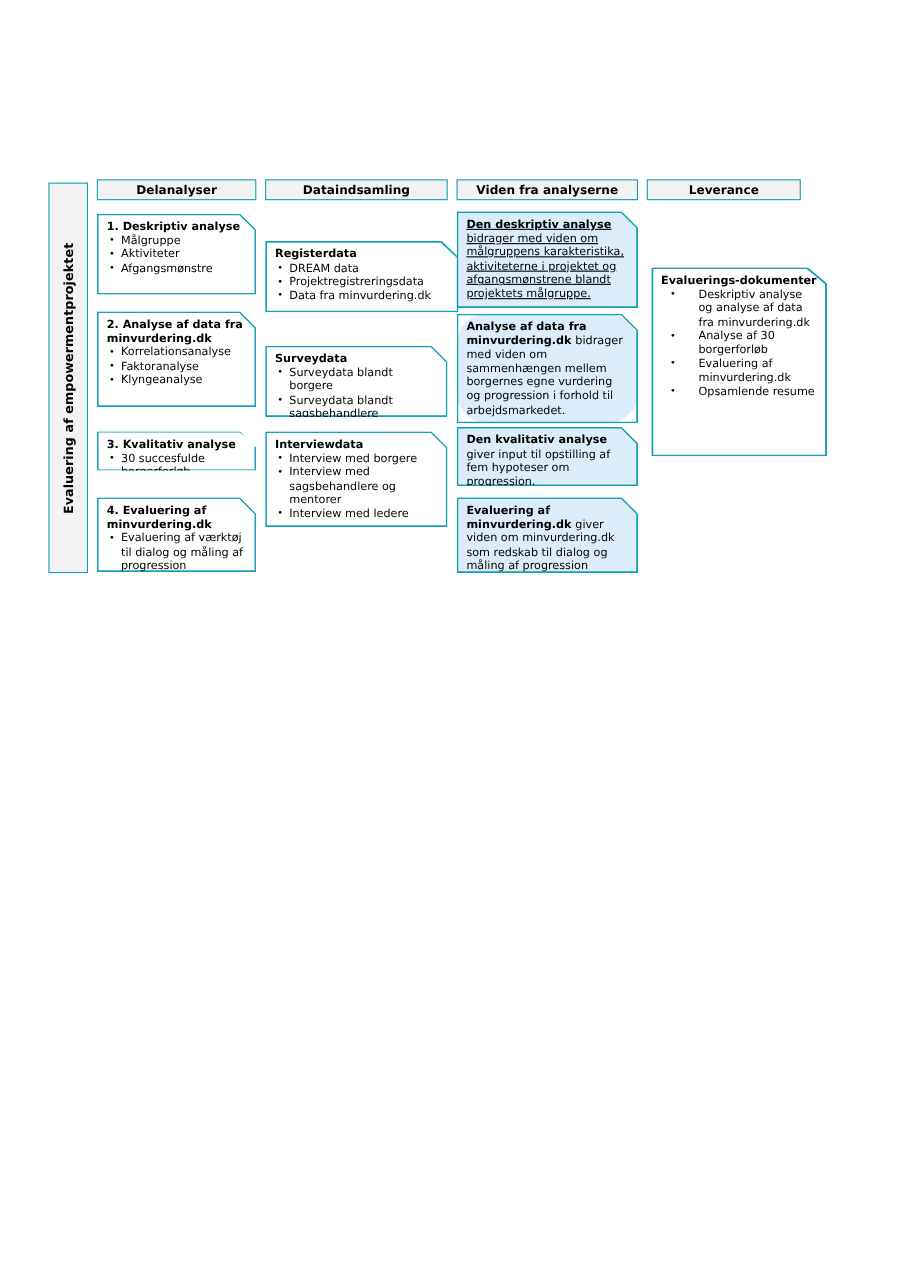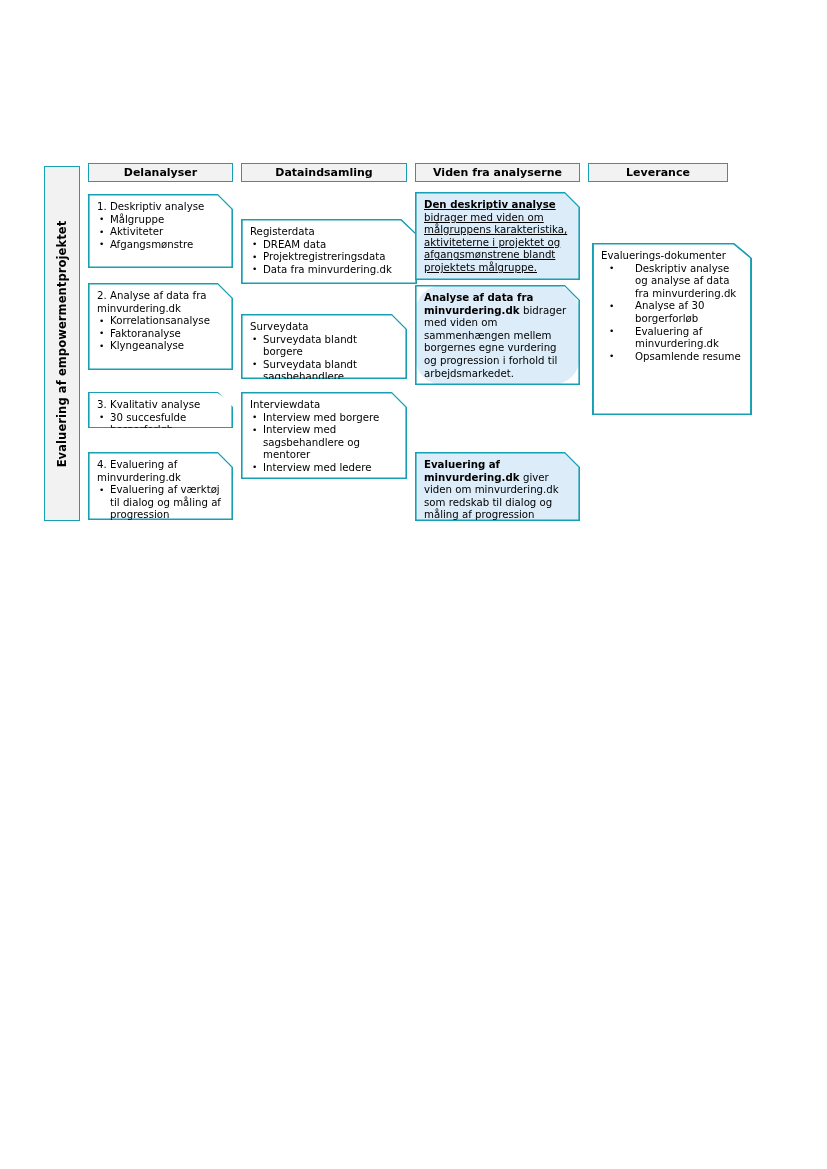--- a/index.html
+++ b/index.html
@@ -79,21 +79,21 @@
   }
   .card .edge svg {
     display: block;
     width: 100%;
     height: 100%;
   }
   .card.blue { background: #dcecf8; }
 
   .card-title {
     font-size: 10.2px;
-    font-weight: normal;
+    font-weight: bold;
     color: #000000;
     line-height: 12.6px;
     margin: 0 0 0px 0;
     position: relative;
   }
   .card-para {
     font-size: 10.2px;
     color: #000000;
     line-height: 12.6px;
     position: relative;
@@ -256,20 +256,28 @@
 
   <div class="card blue" style="left:415px; top:285px; width:165px; height:100px;border-radius:28px;">
     <div class="edge">
         <svg viewBox="0 0 165 100" preserveAspectRatio="none" width="165" height="100">
           <polygon points="0.8,0.8 150,0.8 164.2,15 164.2,99.2 0.8,99.2" fill="none" stroke="#16a0b4" stroke-width="1.6" stroke-linejoin="miter"></polygon>
         </svg>
       </div>
     <p class="card-para"><span class="lead">Analyse af data fra minvurdering.dk </span><span>bidrager med viden om sammenhængen mellem borgernes egne vurdering og progression i forhold til arbejdsmarkedet.</span></p>
   </div>
 
+  <div class="card blue" style="left:415px; top:388px; width:165px; height:54px;">
+    <div class="edge">
+        <svg viewBox="0 0 165 54" preserveAspectRatio="none" width="165" height="54">
+          <polygon points="0.8,0.8 150,0.8 164.2,15 164.2,53.2 0.8,53.2" fill="none" stroke="#16a0b4" stroke-width="1.6" stroke-linejoin="miter"></polygon>
+        </svg>
+      </div>
+    <p class="card-para"><span class="lead">Den kvalitativ analyse </span><span>giver input til opstilling af fem hypoteser om progression.</span></p>
+  </div>
 
   <div class="card blue" style="left:415px; top:452px; width:165px; height:69px;">
     <div class="edge">
         <svg viewBox="0 0 165 69" preserveAspectRatio="none" width="165" height="69">
           <polygon points="0.8,0.8 150,0.8 164.2,15 164.2,68.2 0.8,68.2" fill="none" stroke="#16a0b4" stroke-width="1.6" stroke-linejoin="miter"></polygon>
         </svg>
       </div>
     <p class="card-para"><span class="lead">Evaluering af minvurdering.dk </span><span>giver viden om minvurdering.dk som redskab til dialog og måling af progression</span></p>
   </div>
 

